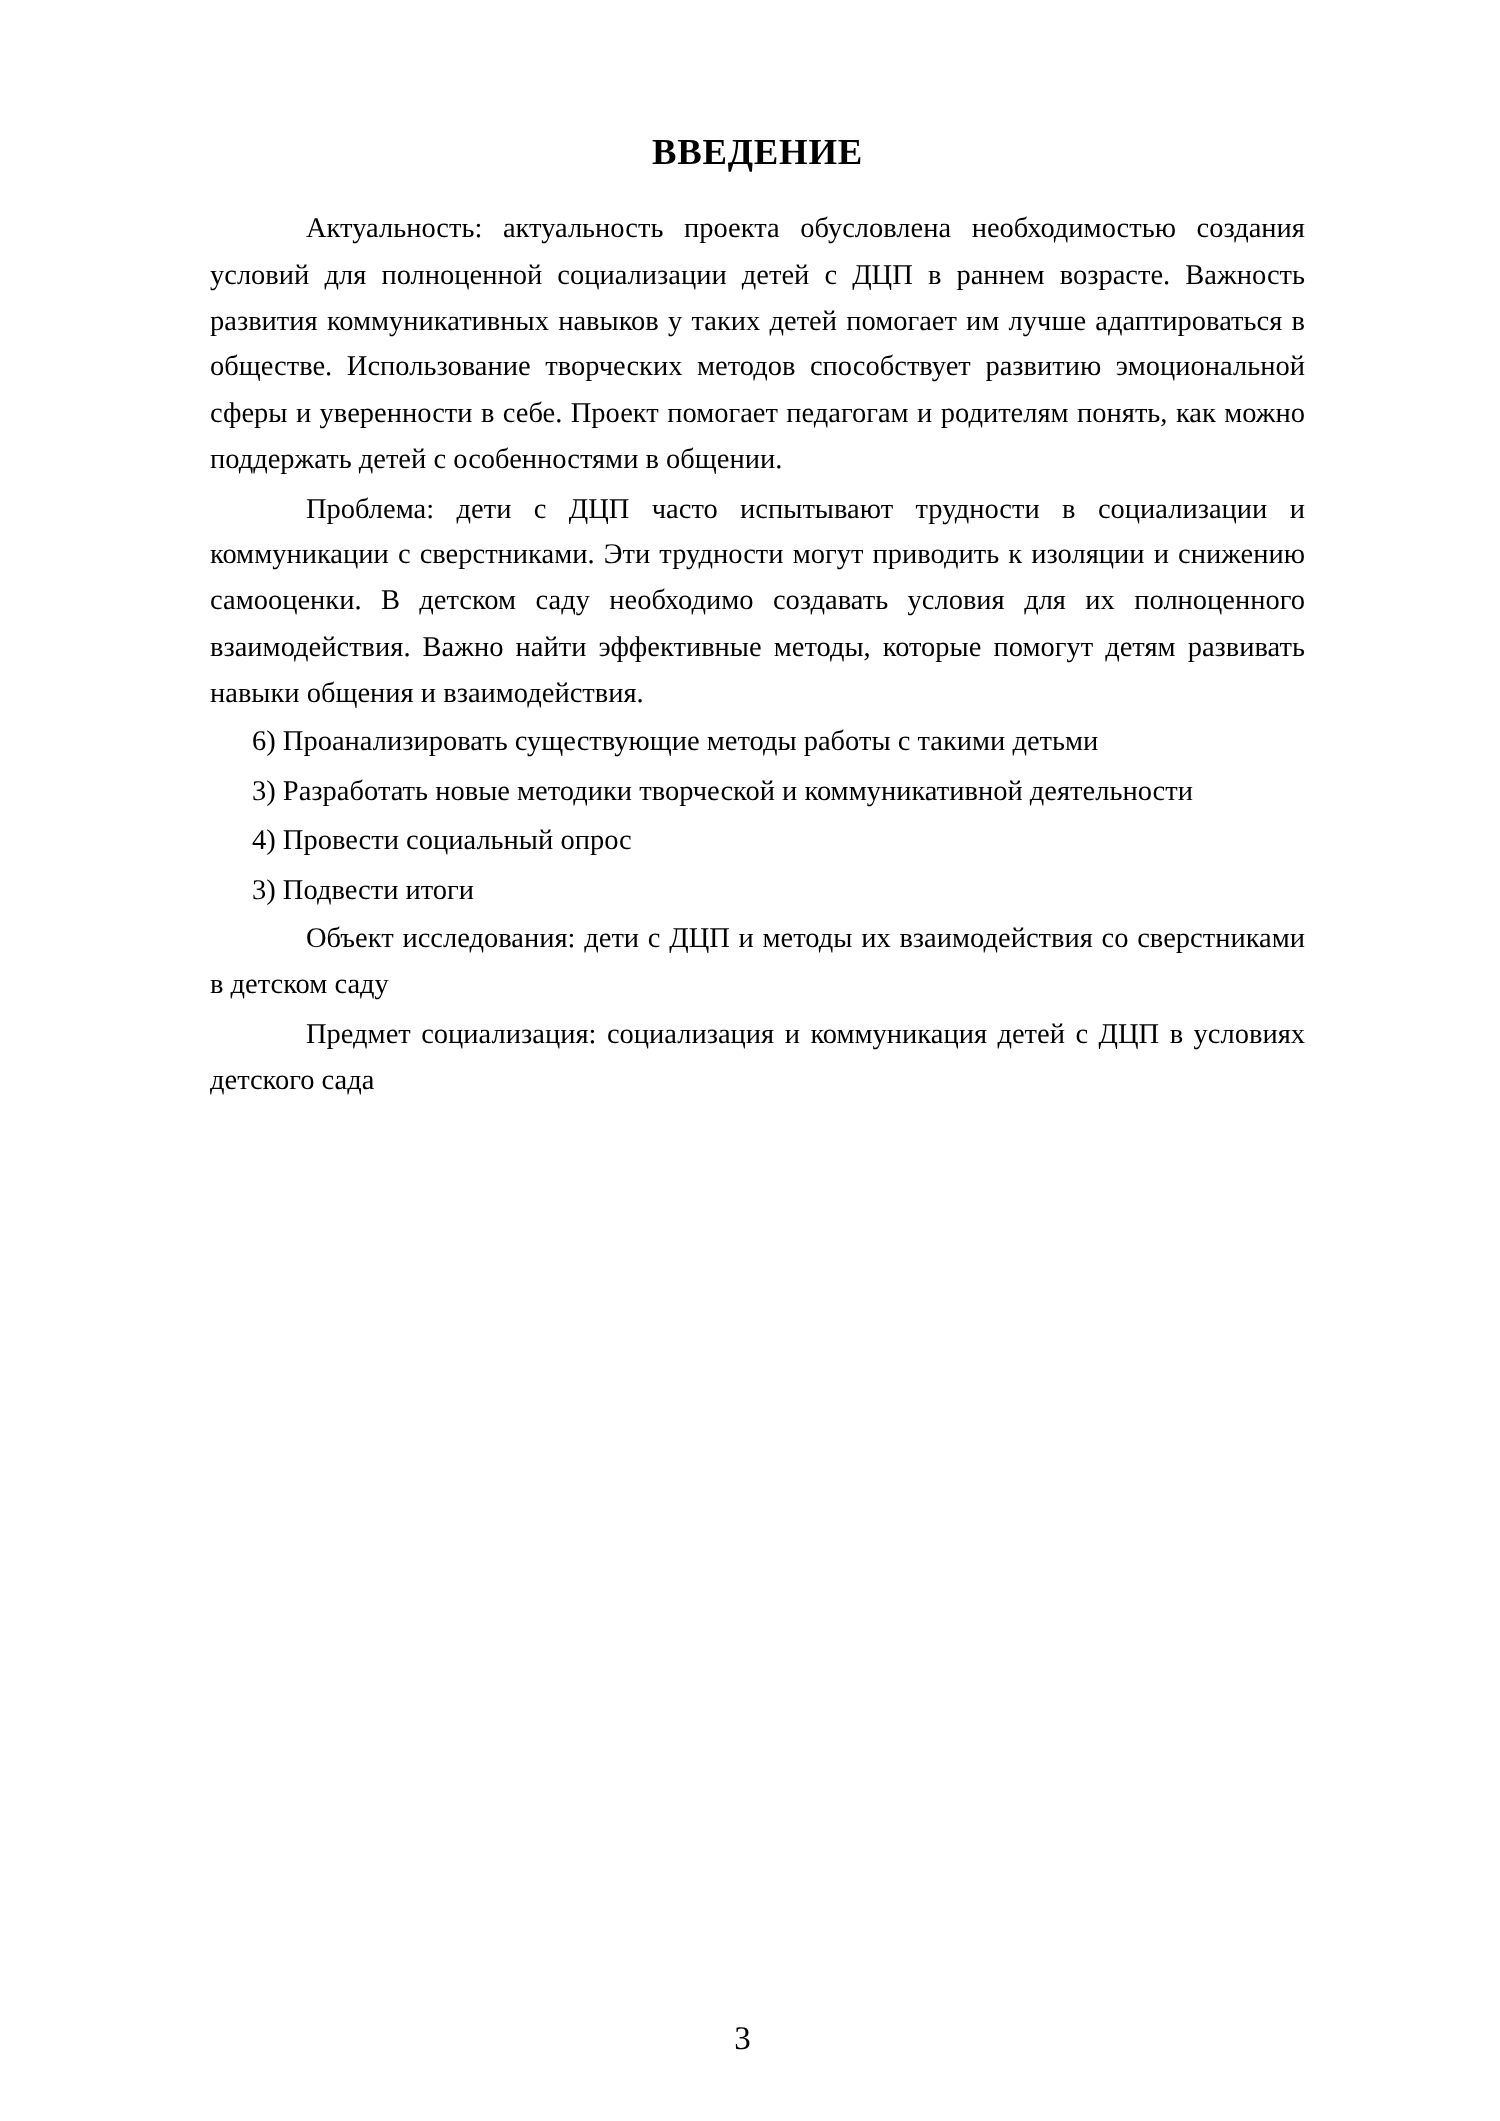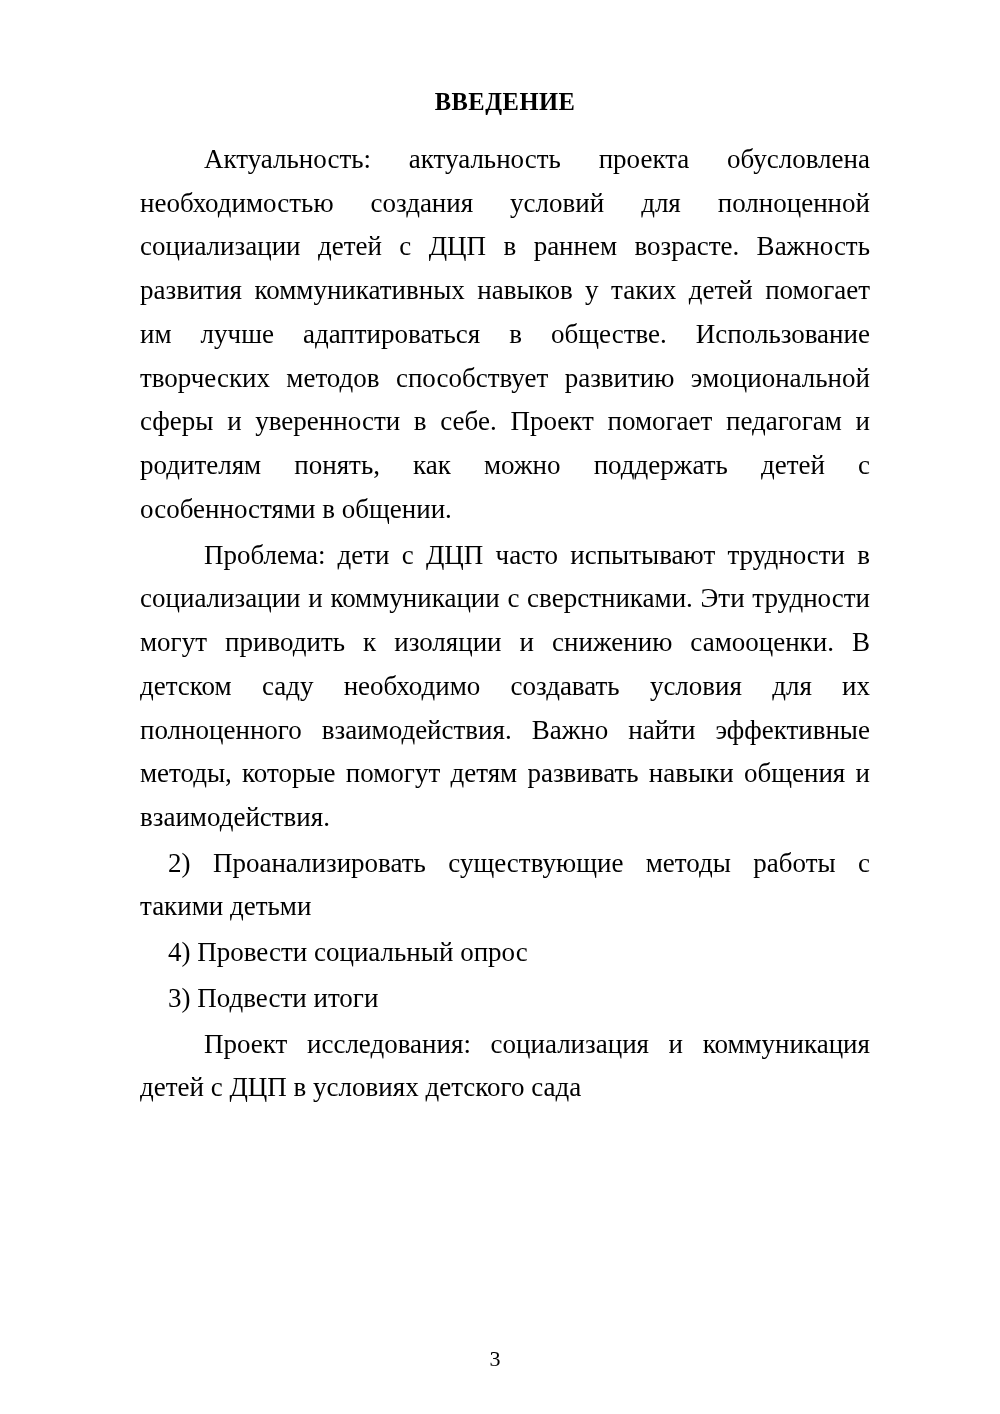--- a/index.html
+++ b/index.html
@@ -25,21 +25,21 @@
   }
   .doc-title {
     text-align: center;
     font-weight: bold;
     font-size: 24.5px;
     letter-spacing: 0.5px;
     margin: 0 0 22px 0;
     padding-right: 58px;
   }
   .para {
-    font-size: 27px;
+    font-size: 19px;
     line-height: 1.62;
     text-align: justify;
     text-justify: inter-word;
     margin: 0 0 2px 0;
     padding-right: 58px;
     text-indent: 64px;
     hyphens: none;
   }
   .para.list-item {
     text-indent: 28px;
@@ -62,25 +62,27 @@
 
   <h1 class="doc-title">ВВЕДЕНИЕ</h1>
 
   <p class="para">Актуальность: актуальность проекта обусловлена необходимостью создания условий для полноценной социализации детей с ДЦП в раннем возрасте. Важность развития коммуникативных навыков у таких детей помогает им лучше адаптироваться в обществе. Использование творческих методов способствует развитию эмоциональной сферы и уверенности в себе. Проект помогает педагогам и родителям понять, как можно поддержать детей с особенностями в общении.</p>
 
   <p class="para">Проблема: дети с ДЦП часто испытывают трудности в социализации и коммуникации с сверстниками. Эти трудности могут приводить к изоляции и снижению самооценки. В детском саду необходимо создавать условия для их полноценного взаимодействия. Важно найти эффективные методы, которые помогут детям развивать навыки общения и взаимодействия.</p>
 
 
 
 
-  <p class="para list-item">2) Проанализировать существующие методы работы с такими детьми</p>
+  <p class="para list-item">6) Проанализировать существующие методы работы с такими детьми</p>
 
+  <p class="para list-item">3) Разработать новые методики творческой и коммуникативной деятельности</p>
 
   <p class="para list-item">4) Провести социальный опрос</p>
 
   <p class="para list-item">3) Подвести итоги</p>
 
+  <p class="para">Объект исследования: дети с ДЦП и методы их взаимодействия со сверстниками в детском саду</p>
 
-  <p class="para">Проект исследования: социализация и коммуникация детей с ДЦП в условиях детского сада</p>
+  <p class="para">Предмет социализация: социализация и коммуникация детей с ДЦП в условиях детского сада</p>
 
   <div class="footer-pageno">3</div>
 
 </div>
 
 </body></html>

